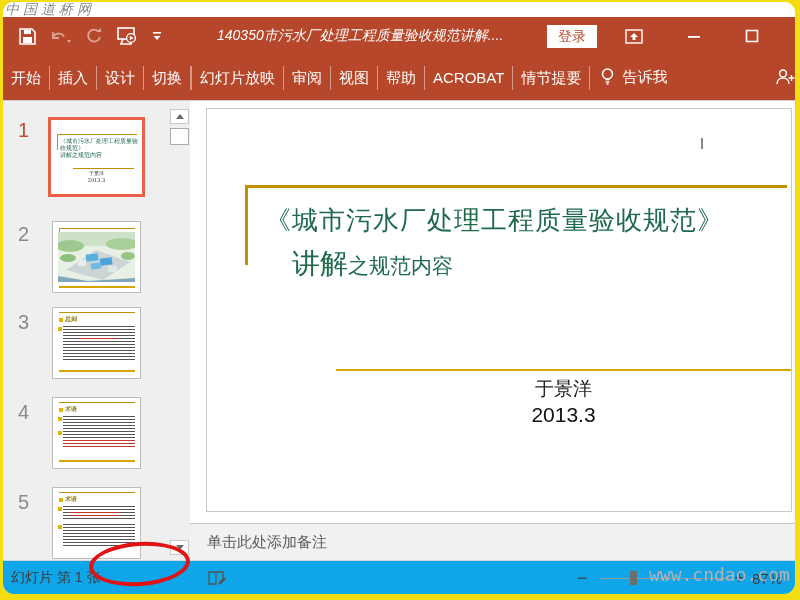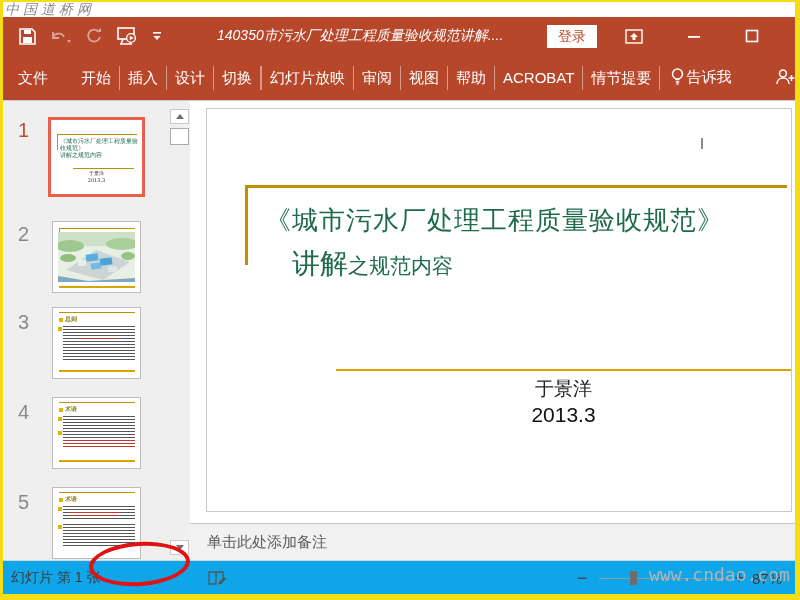--- a/index.html
+++ b/index.html
@@ -1,19 +1,19 @@
 <!DOCTYPE html>
 <html><head>
 <meta charset="utf-8">
 <style>
   * { margin:0; padding:0; box-sizing:border-box; }
   html,body { width:800px; height:600px; font-family:"Liberation Sans", sans-serif; }
   .frame { position:relative; width:800px; height:600px; background:#F2DE12; overflow:hidden; }
   .inner { position:absolute; left:3px; top:2px; right:5px; bottom:6px; background:#ffffff;
-           display:flex; flex-direction:column; overflow:hidden; }
+           display:flex; flex-direction:column; overflow:hidden;border-radius:11px; }
 
   
   .top-strip { height:15px; background:#fff; color:#8a8a8a; font-family:"DejaVu Serif", serif;
                font-style:italic; font-size:14px; line-height:14px; padding-left:2px;
                letter-spacing:4px; overflow:visible; }
 
   
   .titlebar { position:relative; height:38px; background:#B7472A; color:#fff; flex:none; }
   .qat { position:absolute; left:16px; top:0; height:38px; display:flex; align-items:center; gap:14px; }
   .qat svg { display:block; }
@@ -24,21 +24,21 @@
                color:#B7472A; border:none; font-size:14px; font-family:inherit; line-height:23px; text-align:center; }
   .win-ctrl { position:absolute; top:0; height:38px; display:flex; align-items:center; }
   .wc-ribbon { left:622px; } .wc-min { left:684px; } .wc-max { left:742px; }
 
   
   .ribbon { position:relative; height:45px; background:#B7472A; display:flex; align-items:center;
             color:#fff; font-size:15px; overflow:hidden; flex:none; }
   .tab { padding:0 8px; white-space:nowrap; cursor:default; line-height:45px; }
   .tab-file { padding:0 15px; margin-right:10px; }
   .tab-sep { width:1px; height:24px; background:rgba(255,255,255,.45); flex:none; }
-  .tellme { display:flex; align-items:center; gap:1px; padding:0 10px; white-space:nowrap; }
+  .tellme { display:flex; align-items:center; gap:7px; padding:0 10px; white-space:nowrap; }
   .share { display:flex; align-items:center; gap:5px; margin-left:auto; padding-right:0; white-space:nowrap; }
 
   
   .content { flex:1; display:flex; border-top:1px solid #cfcfcf; min-height:0; }
   .thumb-panel { position:relative; width:187px; background:#EFEFEF; flex:none; overflow:hidden; }
   .slide-num { position:absolute; left:15px; font-size:20px; color:#8a8a8a; }
   .num-sel { color:#C14F32; }
   .thumb { position:absolute; left:49px; width:89px; background:#fff; border:1px solid #bdbdbd; overflow:hidden; }
   .thumb-sel { left:45px; width:97px; border:3px solid #E8604A; }
   .gold { background:#BF9000; position:absolute; }
@@ -150,21 +150,20 @@
           </svg>
       </span>
       <span class="win-ctrl wc-max">
         <svg width="14" height="14" viewBox="0 0 14 14">
             <rect x="1.5" y="1.5" width="11" height="11" fill="none" stroke="#fff" stroke-width="1.6"></rect>
           </svg>
       </span>
     </div>
 
     <div class="ribbon">
-      <span class="tab tab-file">文件</span>
       <span class="tab">开始</span>
       <span class="tab-sep"></span>
       <span class="tab">插入</span>
       <span class="tab-sep"></span>
       <span class="tab">设计</span>
       <span class="tab-sep"></span>
       <span class="tab">切换</span>
       <span class="tab-sep"></span>
       <span class="tab-sep"></span>
       <span class="tab">幻灯片放映</span>

